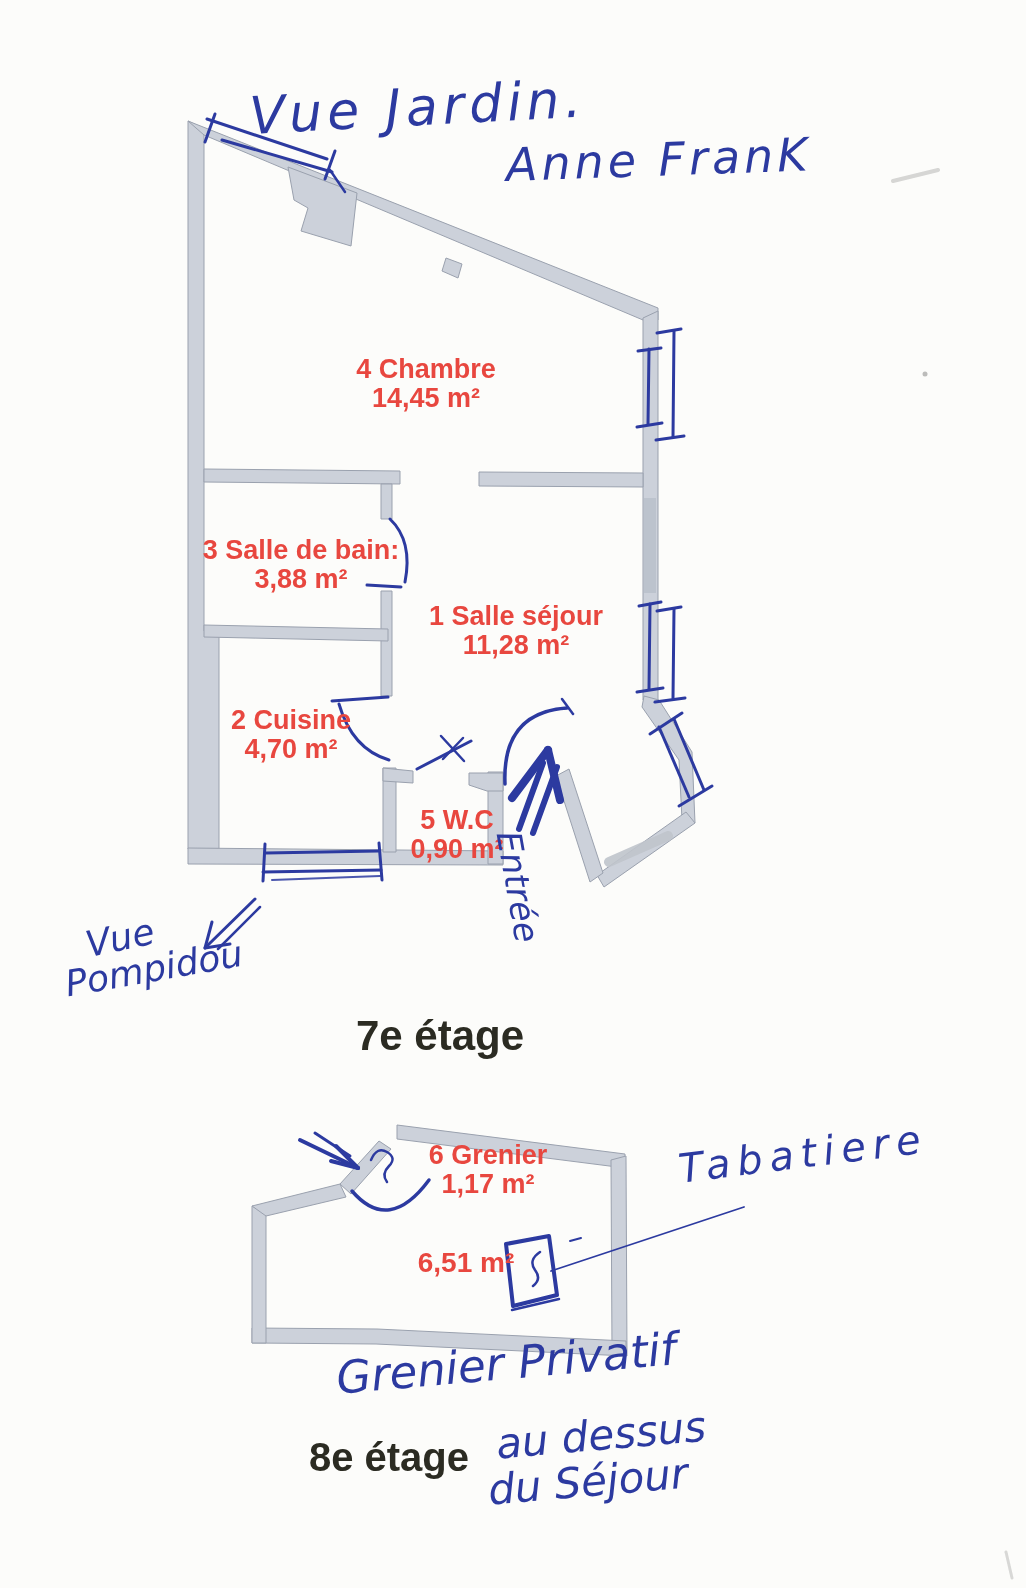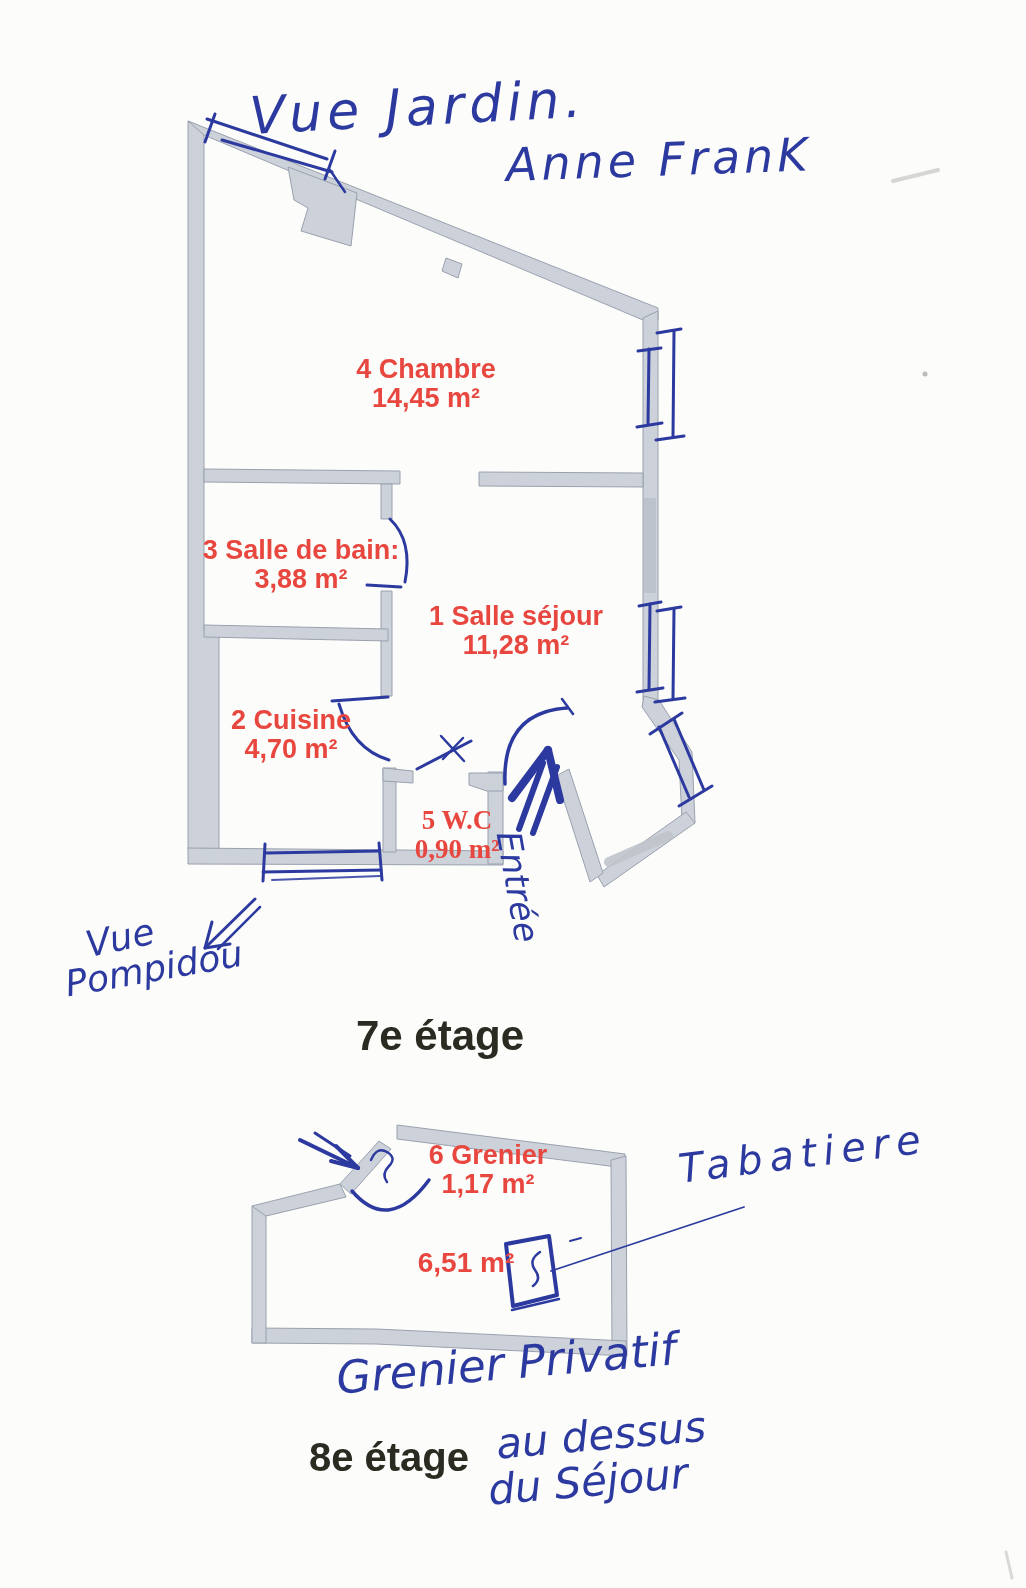--- a/index.html
+++ b/index.html
@@ -173,21 +173,21 @@
     <div>3,88 m²</div>
   </div>
   <div class="txt roomlbl" style="left:516px; top:602px;">
     <div>1 Salle séjour</div>
     <div>11,28 m²</div>
   </div>
   <div class="txt roomlbl" style="left:291px; top:706px;">
     <div>2 Cuisine</div>
     <div>4,70 m²</div>
   </div>
-  <div class="txt roomlbl" style="left:457px; top:806px;font-family:Liberation Serif, serif;">
+  <div class="txt roomlbl" style="left:457px; top:806px;">
     <div>5 W.C</div>
     <div>0,90 m²</div>
   </div>
 
   <div class="txt floorlbl" style="left:440px; top:1012px; font-size:42px;">7e étage</div>
 
   <div class="txt roomlbl" style="left:488px; top:1141px;">
     <div>6 Grenier</div>
     <div>1,17 m²</div>
   </div>

